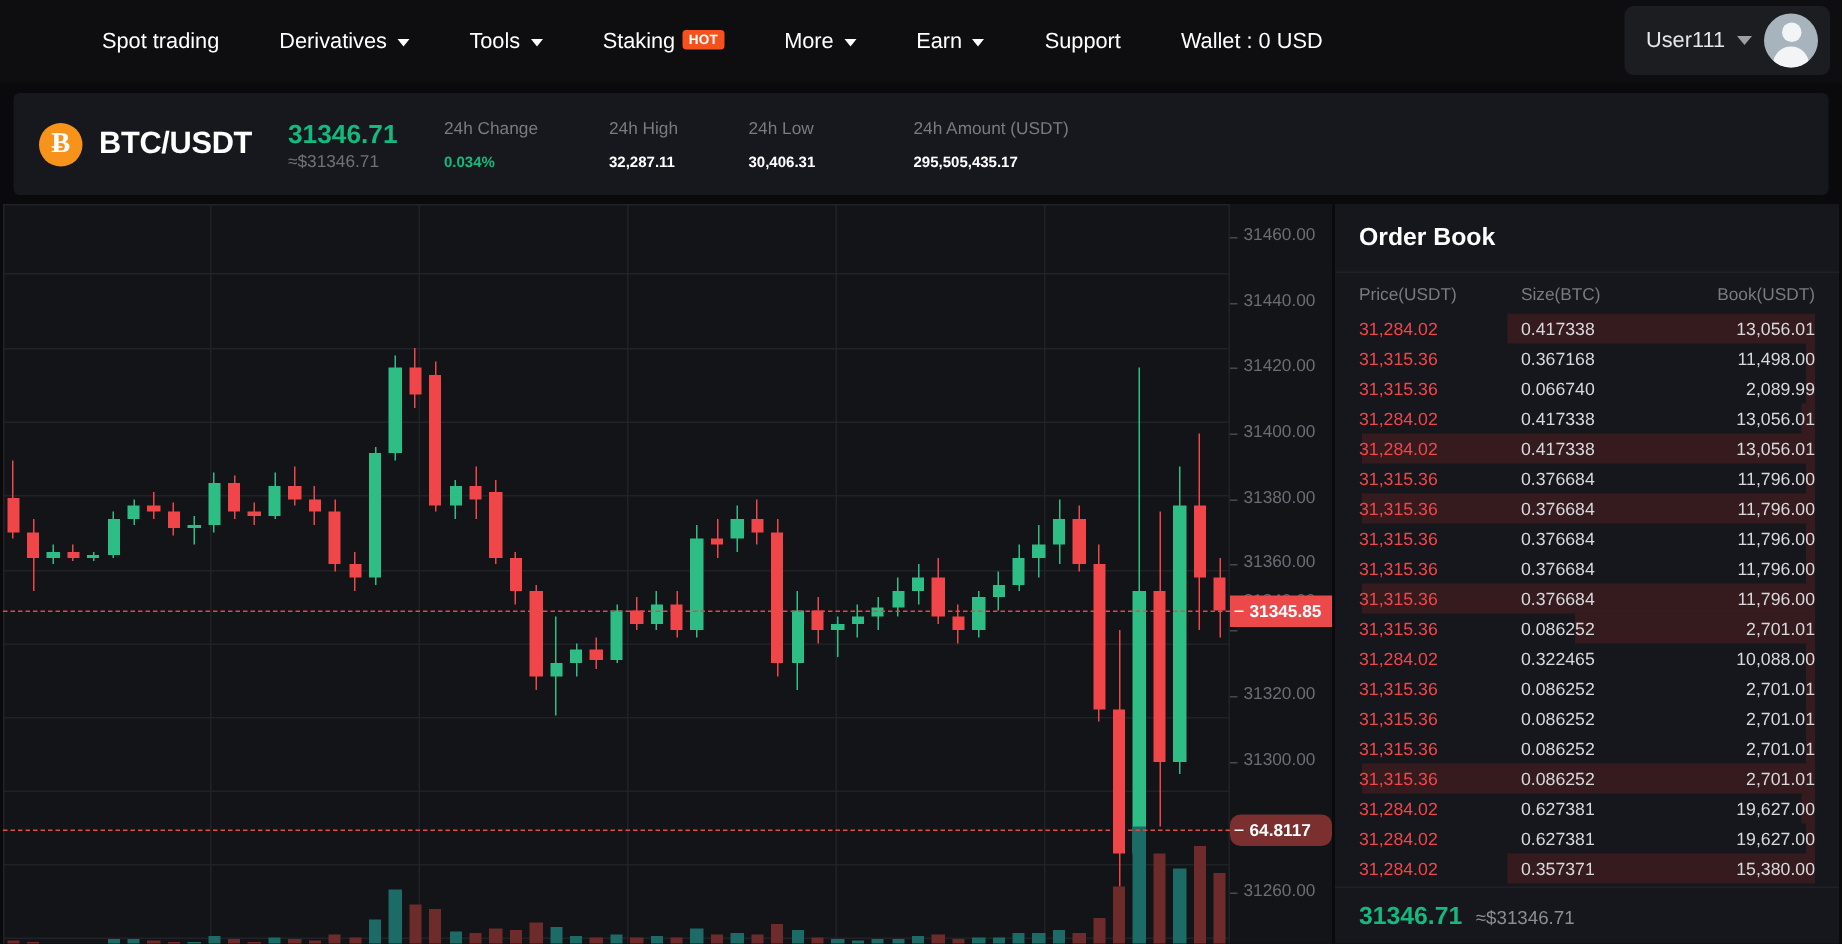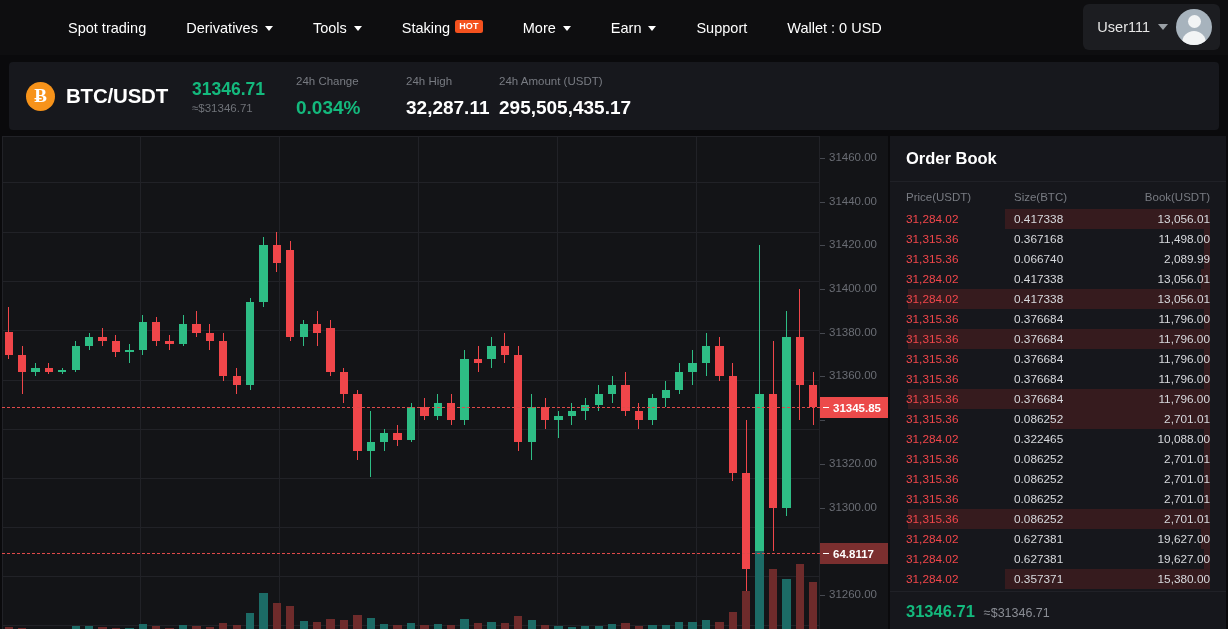--- a/index.html
+++ b/index.html
@@ -85,21 +85,21 @@
     font-family: "Liberation Serif", serif;
   }
   .pair-name { color: #fff; font-size: 20.5px; font-weight: bold; letter-spacing: -0.2px; }
 
   .price-block { width: 104px; }
   .price-main { color: #14b97d; font-size: 17.5px; font-weight: bold; line-height: 1.3; }
   .price-sub { color: #6f7278; font-size: 11.5px; margin-top: 1px; }
 
   .stat { margin-left: 0; }
   .stat-label { color: #787b82; font-size: 11.5px; line-height: 1.4; }
-  .stat-value { color: #ffffff; font-size: 19px; font-weight: bold; margin-top: 8px; }
+  .stat-value { color: #ffffff; font-size: 10px; font-weight: bold; margin-top: 8px; }
   .stat-value.up { color: #14b97d; }
   .s-change { width: 110px; }
   .s-high   { width: 93px; }
   .s-low    { width: 110px; }
   .s-vol    { width: 88px; }
   .s-amt    { width: 190px; }
 
   
   .main {
     margin: 6px 0 0 0;
@@ -266,20 +266,24 @@
     <div class="price-sub">≈$31346.71</div>
   </div>
   <div id="ticker-stats" style="display:flex;">
       <div class="stat s-change">
         <div class="stat-label">24h Change</div>
         <div class="stat-value up">0.034%</div>
       </div>
       <div class="stat s-high">
         <div class="stat-label">24h High</div>
         <div class="stat-value">32,287.11</div>
+      </div>
+      <div class="stat s-low">
+        <div class="stat-label">24h Low</div>
+        <div class="stat-value">30,406.31</div>
       </div>
       <div class="stat s-amt">
         <div class="stat-label">24h Amount (USDT)</div>
         <div class="stat-value">295,505,435.17</div>
       </div>
     </div>
 </div>
 
 <div class="main">
 
@@ -504,21 +508,21 @@
         <div class="axis-tick" style="top: 284.186px;"></div>
         <div class="axis-lbl" style="top: 320.907px;">31320.00</div>
         <div class="axis-tick" style="top: 327.907px;"></div>
         <div class="axis-lbl" style="top: 364.628px;">31300.00</div>
         <div class="axis-tick" style="top: 371.628px;"></div>
         <div class="axis-lbl" style="top: 408.349px;">31280.00</div>
         <div class="axis-tick" style="top: 415.349px;"></div>
         <div class="axis-lbl" style="top: 452.07px;">31260.00</div>
         <div class="axis-tick" style="top: 459.07px;"></div>
         <div class="price-tag" style="top: 261.398px;">31345.85</div>
-        <div class="vol-tag" style="top: 407px;">64.8117</div>
+        <div class="vol-tag" style="top: 407px; border-radius: 7px;">64.8117</div>
       </div>
   </div>
 
   <div class="orderbook">
     <div class="ob-title">Order Book</div>
     <div class="ob-head">
       <span class="ob-c1">Price(USDT)</span>
       <span class="ob-c2">Size(BTC)</span>
       <span class="ob-c3">Book(USDT)</span>
     </div>

